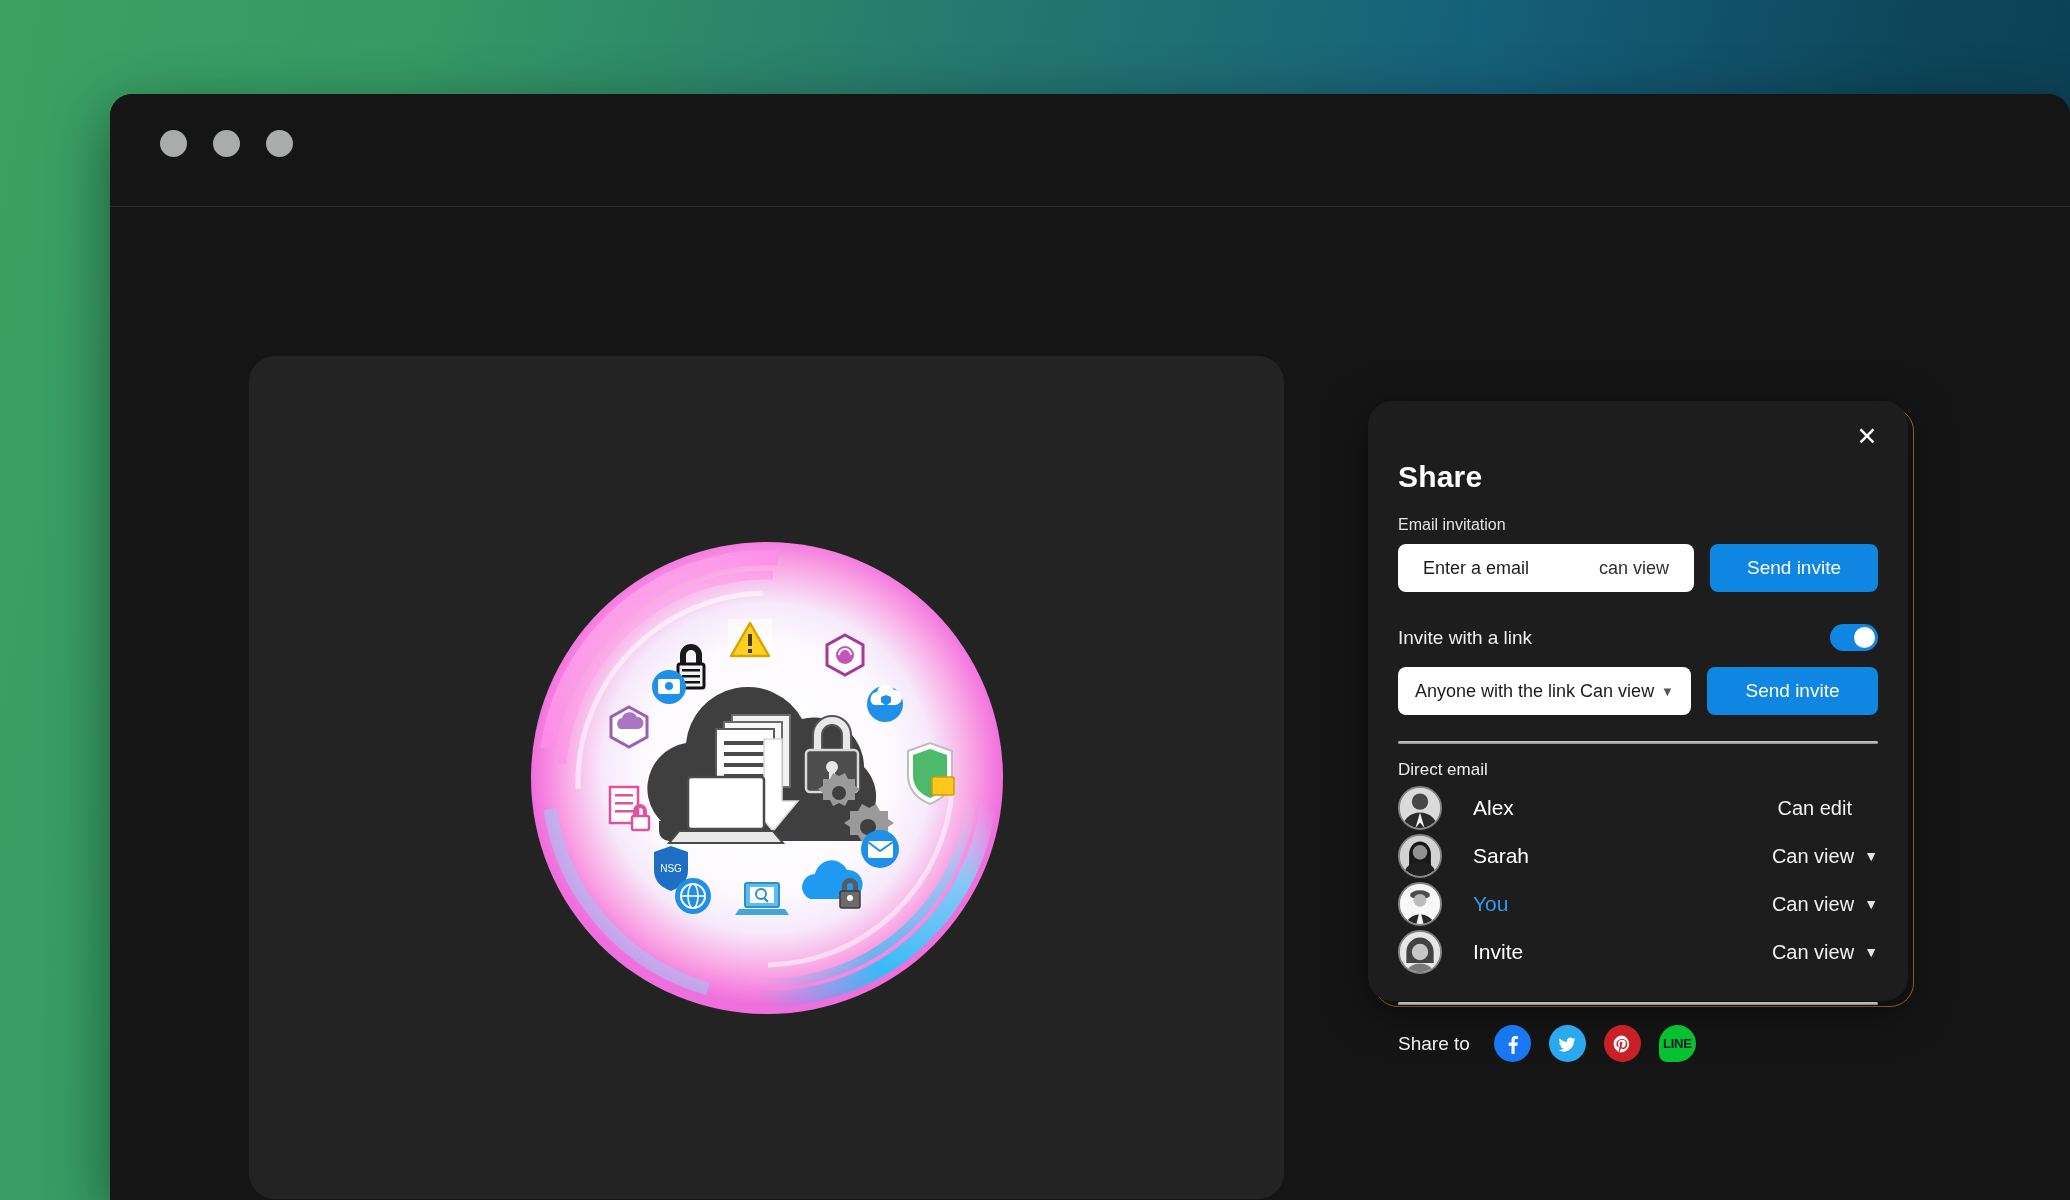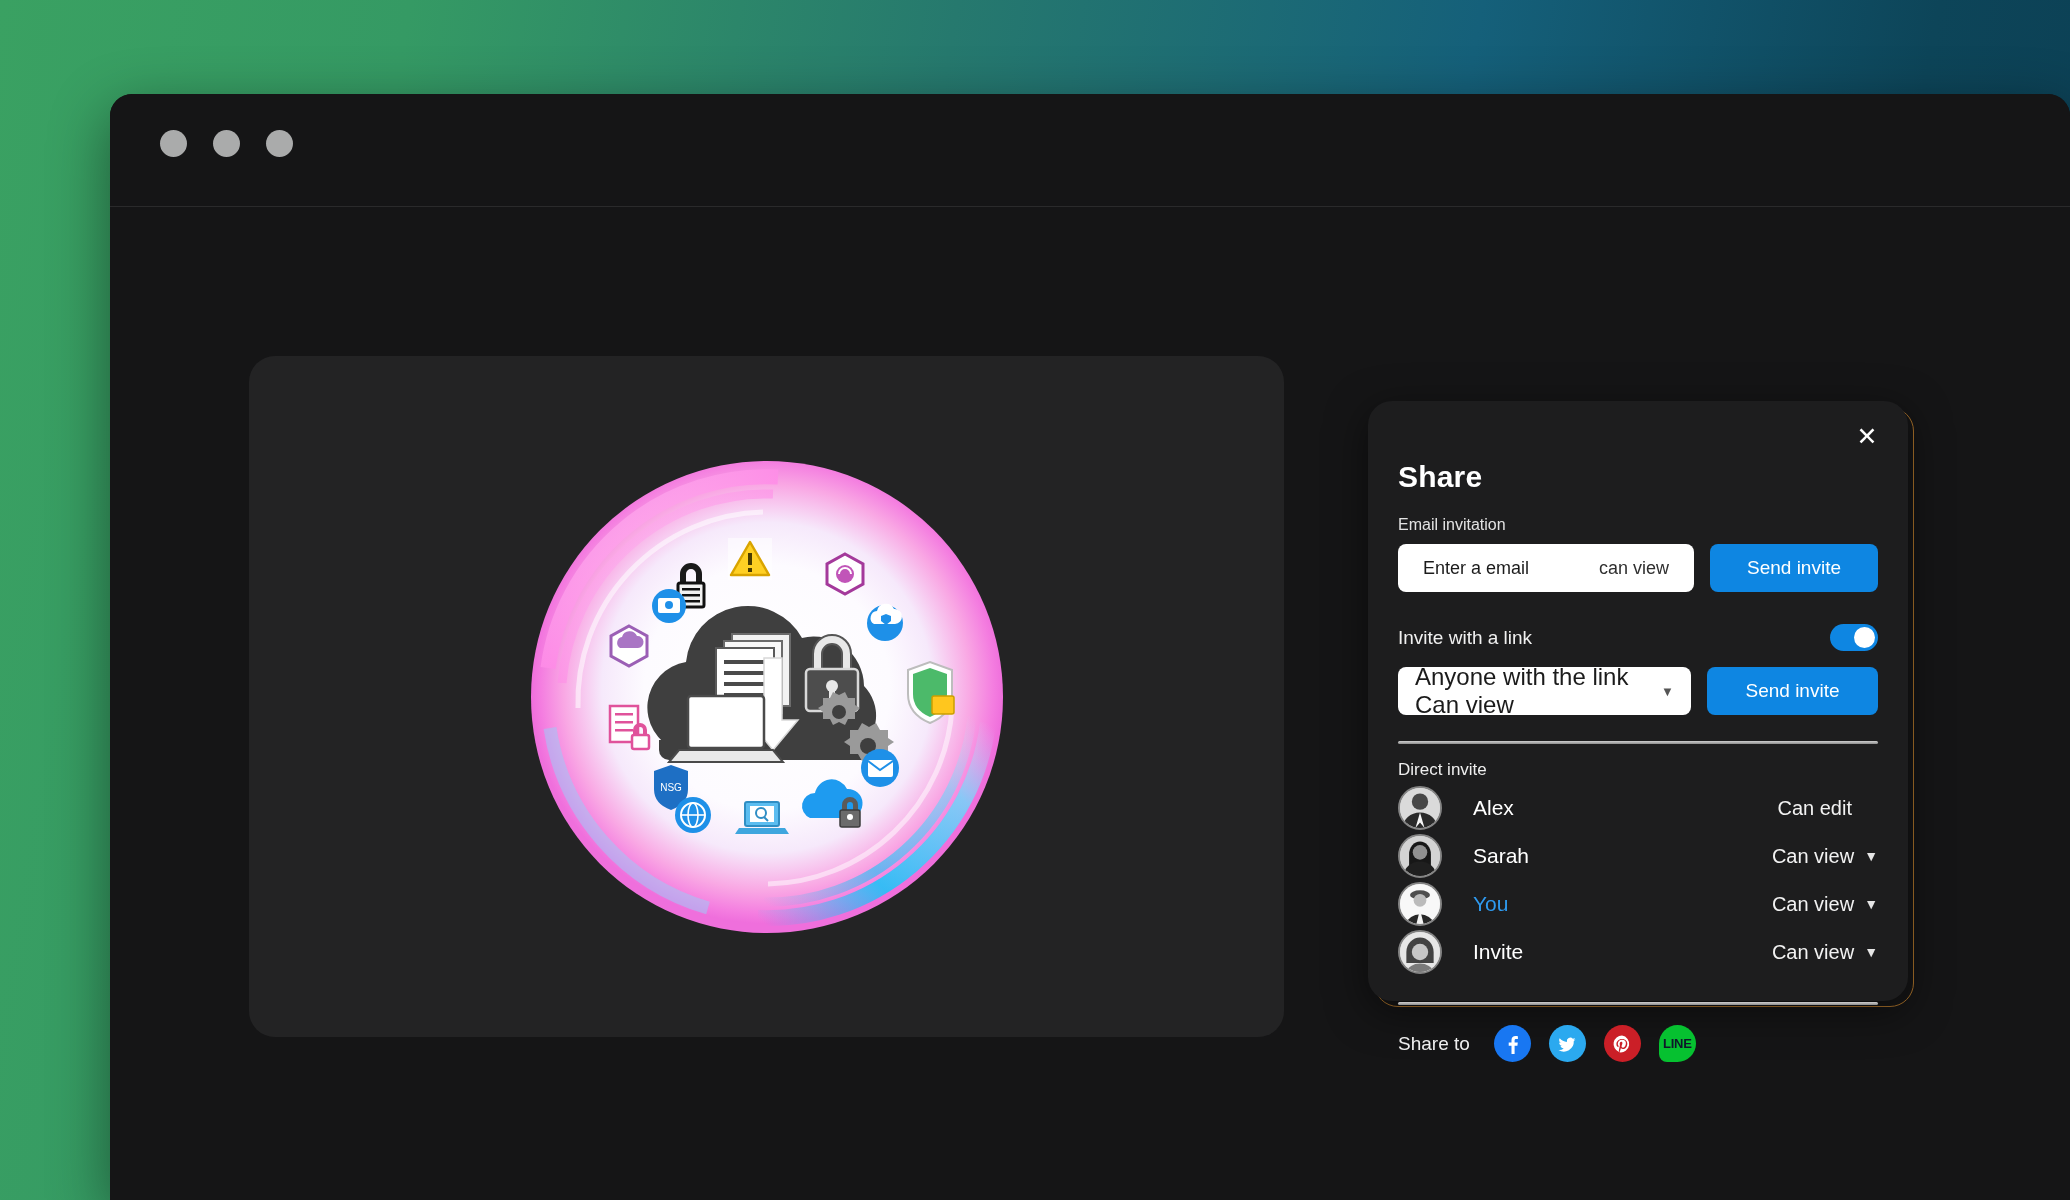--- a/index.html
+++ b/index.html
@@ -55,21 +55,21 @@
     height: 993px;
     background: #151516;
   }
 
   
   .content-card {
     position: absolute;
     left: 139px;
     top: 149px;
     width: 1035px;
-    height: 681px;
+    height: 843px;
     background: #232324;
     border-radius: 26px;
   }
 
   .illustration {
     position: absolute;
     left: 50%;
     top: 50%;
     transform: translate(-50%, -50%);
     width: 478px;
@@ -213,21 +213,21 @@
     background: #ffffff;
     border-radius: 8px;
     display: flex;
     align-items: center;
     justify-content: space-between;
     padding: 0 17px;
     cursor: pointer;
   }
   .link-select-text {
     color: #1b1b1b;
-    font-size: 24px;
+    font-size: 18px;
   }
   .chev-dark { color: #555; font-size: 13px; }
 
   .divider {
     height: 3px;
     background: linear-gradient(to bottom, #cfcfcf, #8d8d8d);
     border-radius: 2px;
     margin-top: 26px;
   }
 
@@ -523,21 +523,21 @@
       <div class="select-row">
         <div class="link-select">
           <span class="link-select-text">Anyone with the link Can view</span>
           <span class="chev-dark">▼</span>
         </div>
         <button class="btn-primary">Send invite</button>
       </div>
 
       <div class="divider"></div>
 
-      <div class="section-label">Direct invite</div>
+      <div class="section-label">Direct email</div>
 
       <div class="access-list">
 
         <div class="access-row">
           <div class="avatar">
             <svg viewBox="0 0 44 44">
                 <rect width="44" height="44" fill="#d6d6d6"></rect>
                 <circle cx="22" cy="15" r="9" fill="#4a4a4a"></circle>
                 <path d="M 3 44 a 19 17 0 0 1 38 0 z" fill="#2e2e2e"></path>
                 <path d="M 22 27 l -5 17 l 5 -6 l 5 6 z" fill="#f0f0f0"></path>

